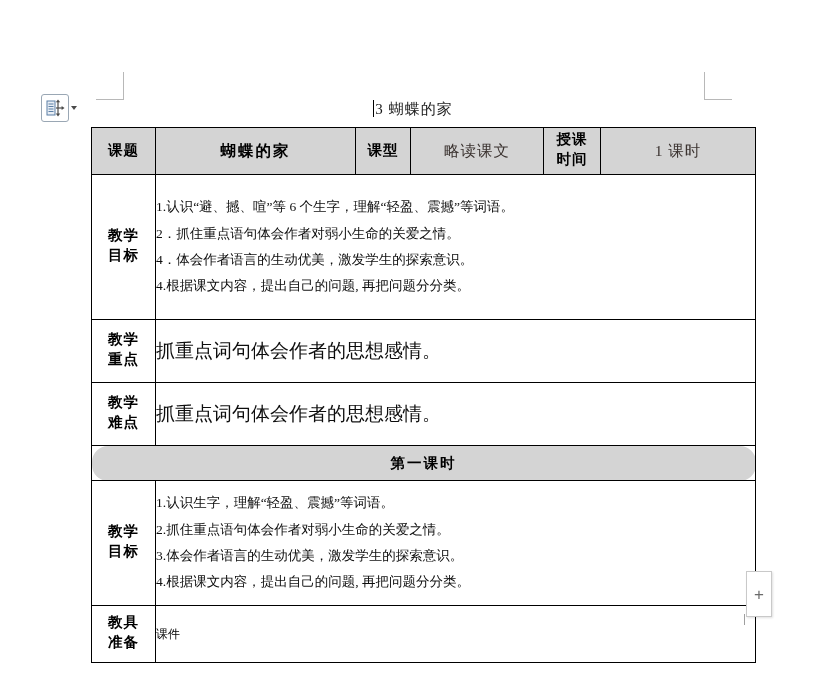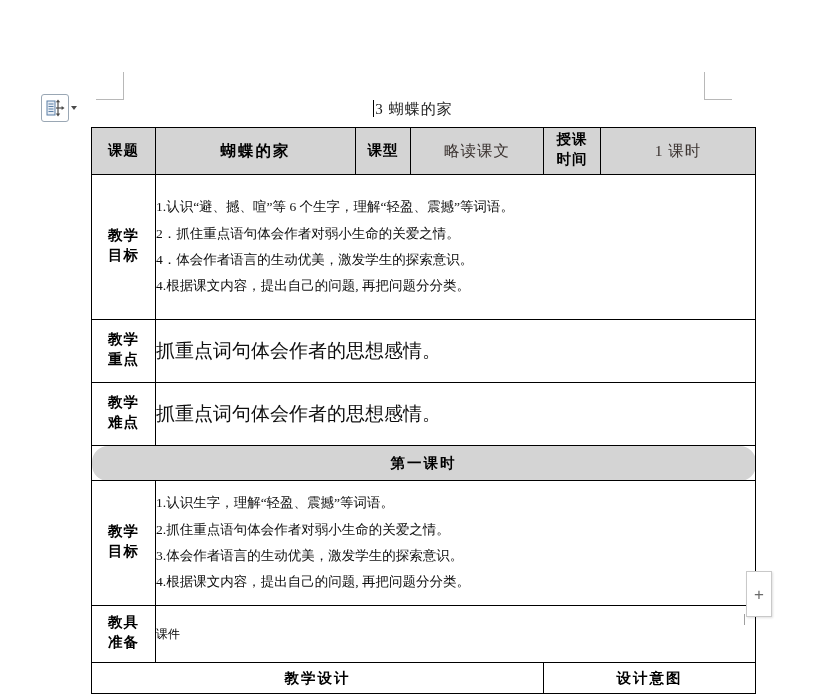--- a/index.html
+++ b/index.html
@@ -313,21 +313,17 @@
     </tr>
 
     <tr>
       <td class="lbl" style="height:56px">
         <span class="lbl-stack">教具</span>
         <span class="lbl-stack">准备</span>
       </td>
       <td class="prep-cell" colspan="5">课件</td>
     </tr>
 
-    <tr class="foot-row">
-      <td colspan="4">教学设计</td>
-      <td colspan="2">设计意图</td>
-    </tr>
   </tbody>
 </table>
 
 <div class="insert-btn">+</div>
 <div class="edge-tick"></div>
 
 </body></html>

